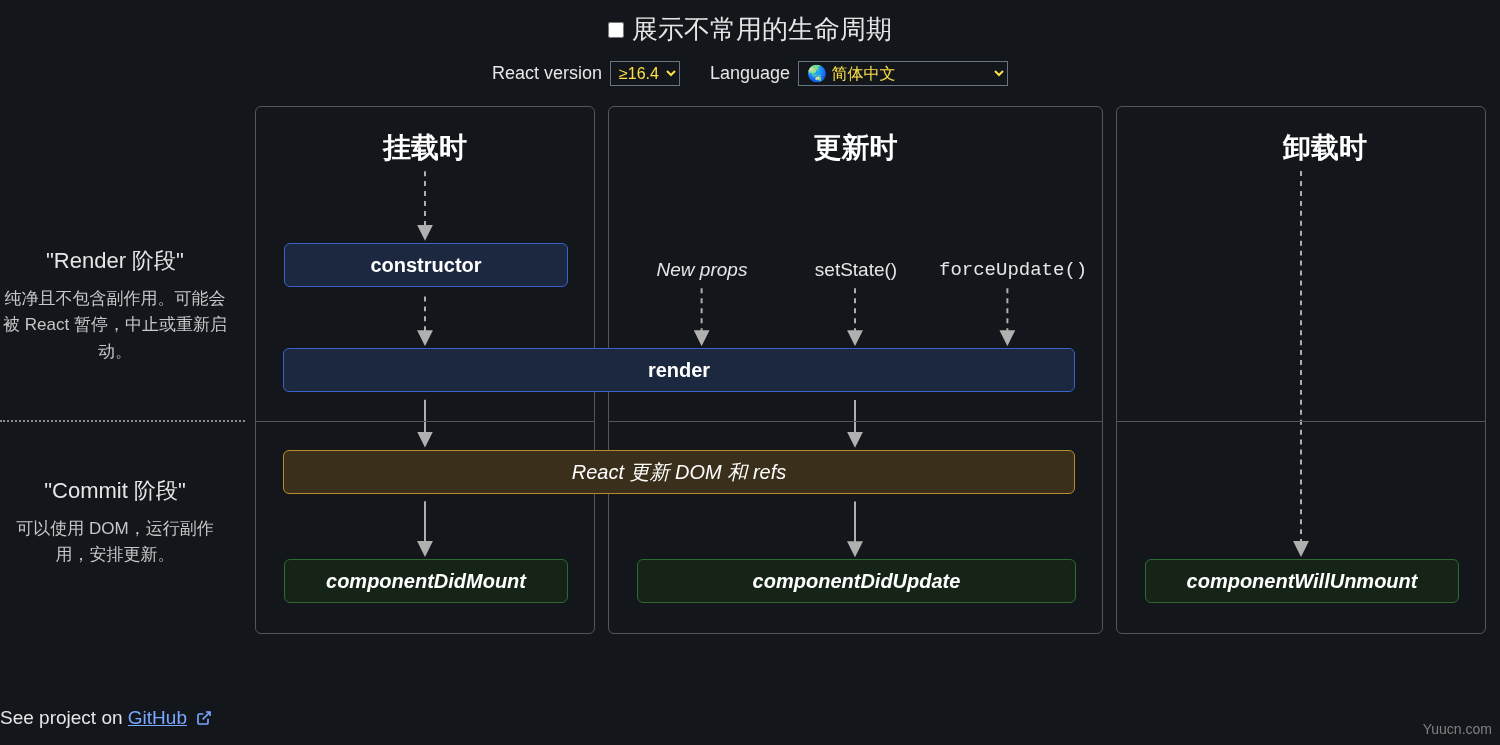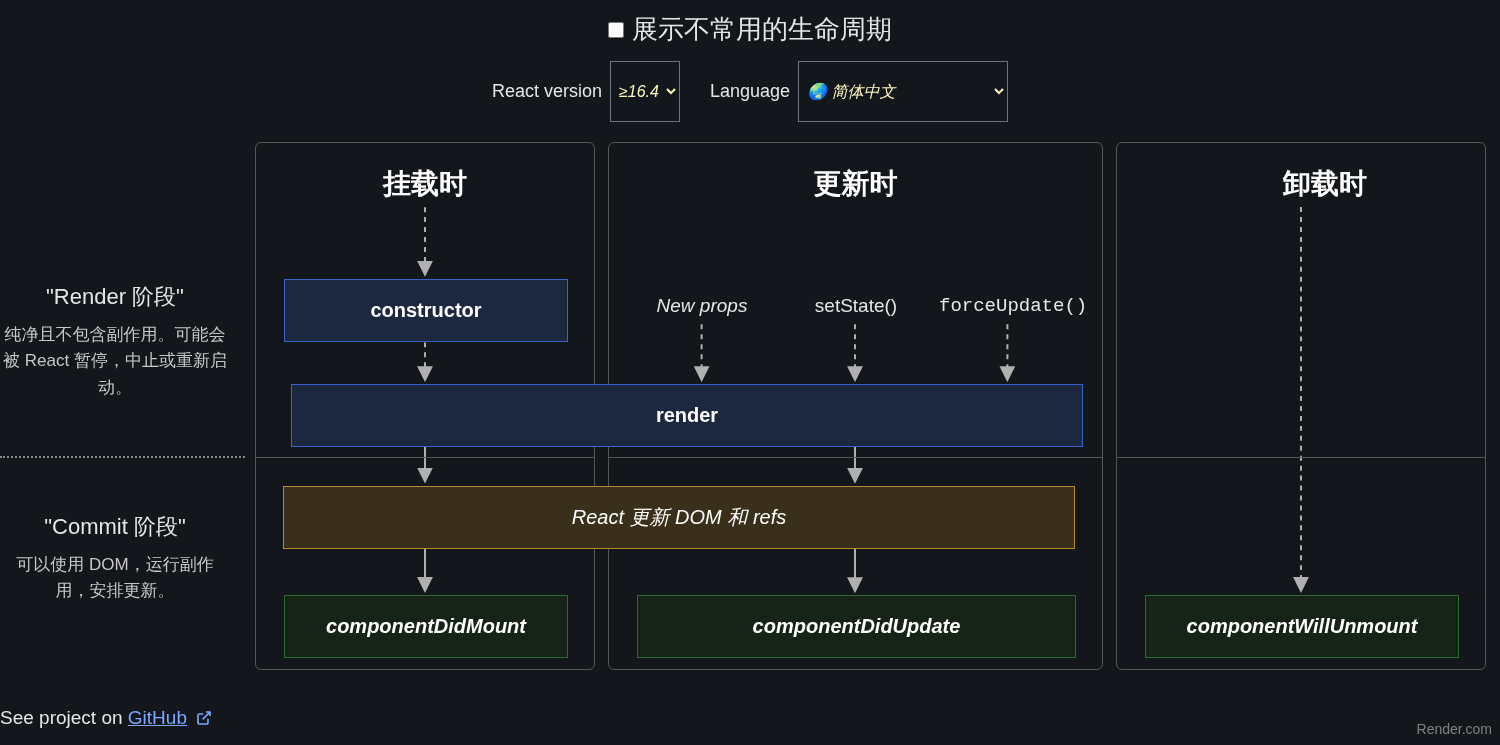--- a/index.html
+++ b/index.html
@@ -12,25 +12,24 @@
       overflow: hidden;
       position: relative;
     }
     .controls { text-align: center; padding-top: 12px; }
     .title-row { display: flex; justify-content: center; align-items: center; gap: 8px; font-size: 26px; font-weight: 500; }
     .title-row input[type="checkbox"] { width: 16px; height: 16px; }
     .selectors { display: flex; justify-content: center; align-items: center; gap: 30px; margin-top: 14px; font-size: 18px; color: #e6e6e6; }
     .selectors .pair { display: flex; align-items: center; gap: 8px; }
     select {
       background: #13161b;
-      color: #fef9c3;
+      color: #fde047;
       border: 1px solid #6b7280;
       font-size: 16px;
-      padding: 20px 4px;
-      font-style: italic;
+      padding: 2px 4px;
     }
     select.lang { width: 210px; text-align: left; }
     .diagram { position: relative; width: 1500px; height: 560px; margin-top: 20px; }
     .phase-labels { position: absolute; left: 0; top: 0; width: 245px; }
     .phase-labels .phase { position: absolute; left: 0; width: 230px; text-align: center; }
     .phase .ptitle { font-size: 22px; font-weight: 500; margin-bottom: 10px; }
     .phase .pdesc { font-size: 17px; color: #c7c7c7; line-height: 1.55; }
     .divider {
       position: absolute;
       left: 0;
@@ -54,28 +53,28 @@
       color: #fff;
     }
     .column .hsep {
       position: absolute;
       left: 0; right: 0;
       top: 314px;
       border-top: 1px solid #555;
     }
     .box {
       position: absolute;
-      border-radius: 0;
+      border-radius: 6px;
       text-align: center;
       font-size: 20px;
       font-weight: 600;
       display: flex;
       align-items: center;
       justify-content: center;
-      height: 63px;
+      height: 44px;
       color: #fff;
     }
     .box.blue { background: #1c2740; border: 1px solid #3a62c9; }
     .box.brown { background: #3a2f1a; border: 1px solid #b78a2c; font-style: italic; font-weight: 500; }
     .box.green { background: #152417; border: 1px solid #2d6a33; font-style: italic; }
     .trigger {
       position: absolute;
       font-size: 19px;
       color: #e6e6e6;
       text-align: center;
@@ -171,21 +170,21 @@
     </svg>
     <div class="hsep"></div>
     <div class="trigger em" style="left: 23px; top: 152px;">New props</div>
     <div class="trigger" style="left: 177px; top: 152px;">setState()</div>
     <div class="trigger" style="left: 330px; top: 152px; font-family: Liberation Mono, monospace;">forceUpdate()</div>
     <div class="box green" style="left: 28px; top: 452px; width: 439px;">
       <span>componentDidUpdate</span>
     </div>
   </div>
 
-  <div class="box blue" style="left: 283px; top: 242px; width: 792px; margin-left: 8px;">
+  <div class="box blue" style="left: 283px; top: 242px; width: 792px;">
     <span>render</span>
   </div>
 
   <div class="box brown" style="left: 283px; top: 344px; width: 792px;">
     <span>React 更新 DOM 和 refs</span>
   </div>
 
   <div class="column" style="left: 1116px; width: 370px; padding-left: 48px;">
     <div class="ctitle">卸载时</div>
     <svg class="arrows" viewBox="0 0 370 528">
@@ -203,13 +202,13 @@
   <a href="#"><span>GitHub</span></a>
   <span class="ext-icon">
     <svg width="16" height="16" viewBox="0 0 24 24" fill="none" stroke="#7aa7ff" stroke-width="2.5">
       <path d="M18 13v6a2 2 0 0 1-2 2H5a2 2 0 0 1-2-2V8a2 2 0 0 1 2-2h6"></path>
       <polyline points="15 3 21 3 21 9"></polyline>
       <line x1="10" y1="14" x2="21" y2="3"></line>
     </svg>
   </span>
 </div>
 
-<div class="watermark">Render.com</div>
+<div class="watermark">Yuucn.com</div>
 
 </body></html>

